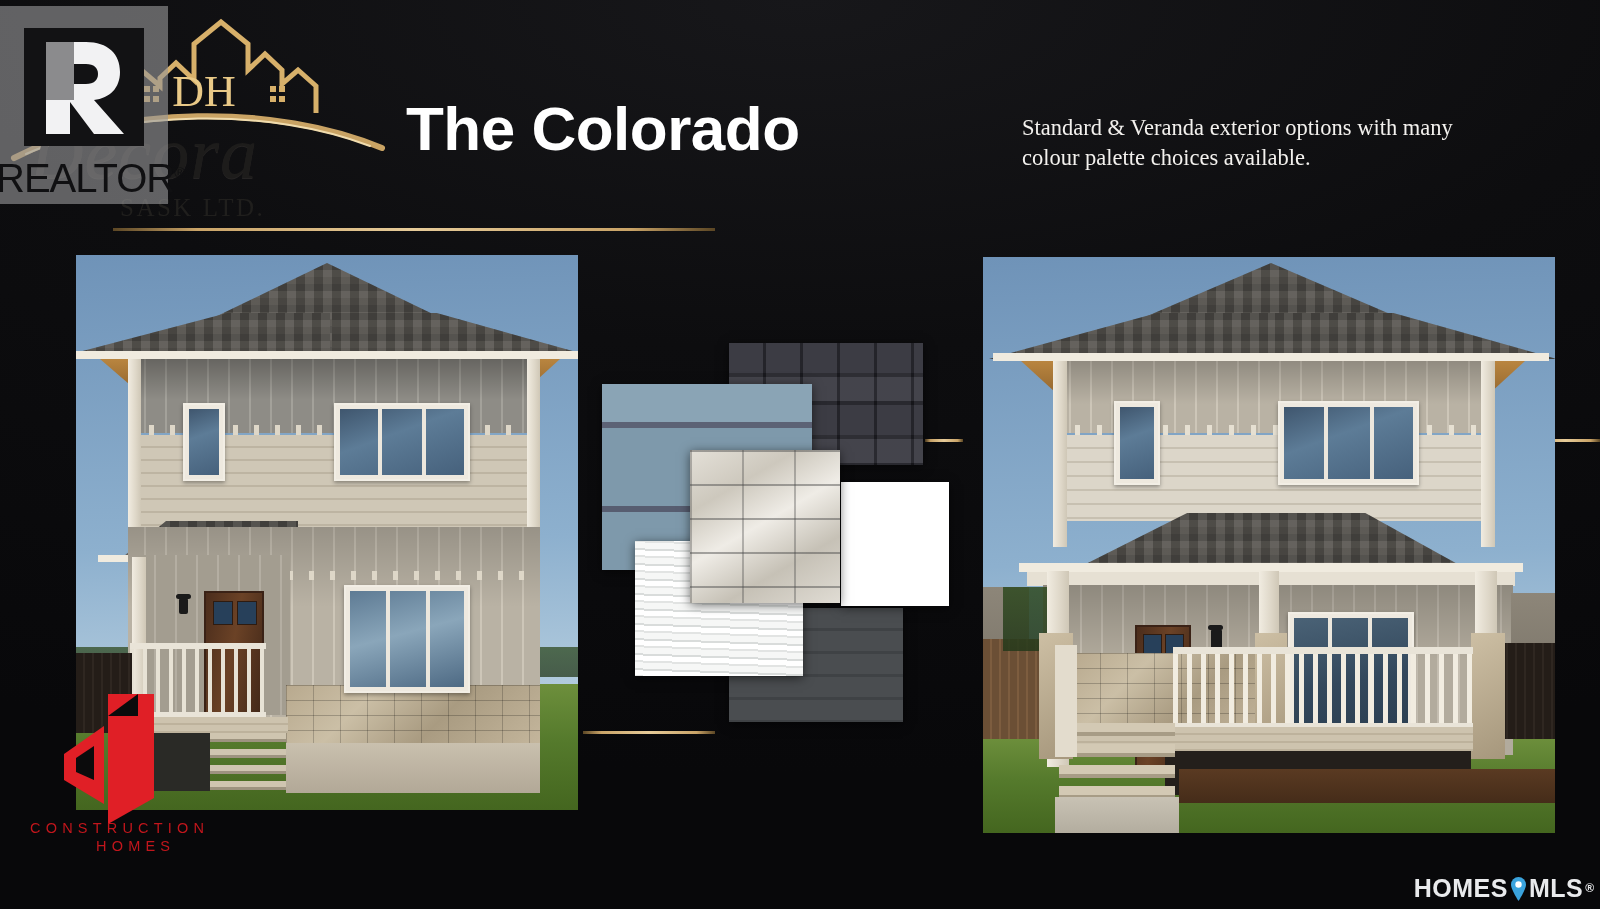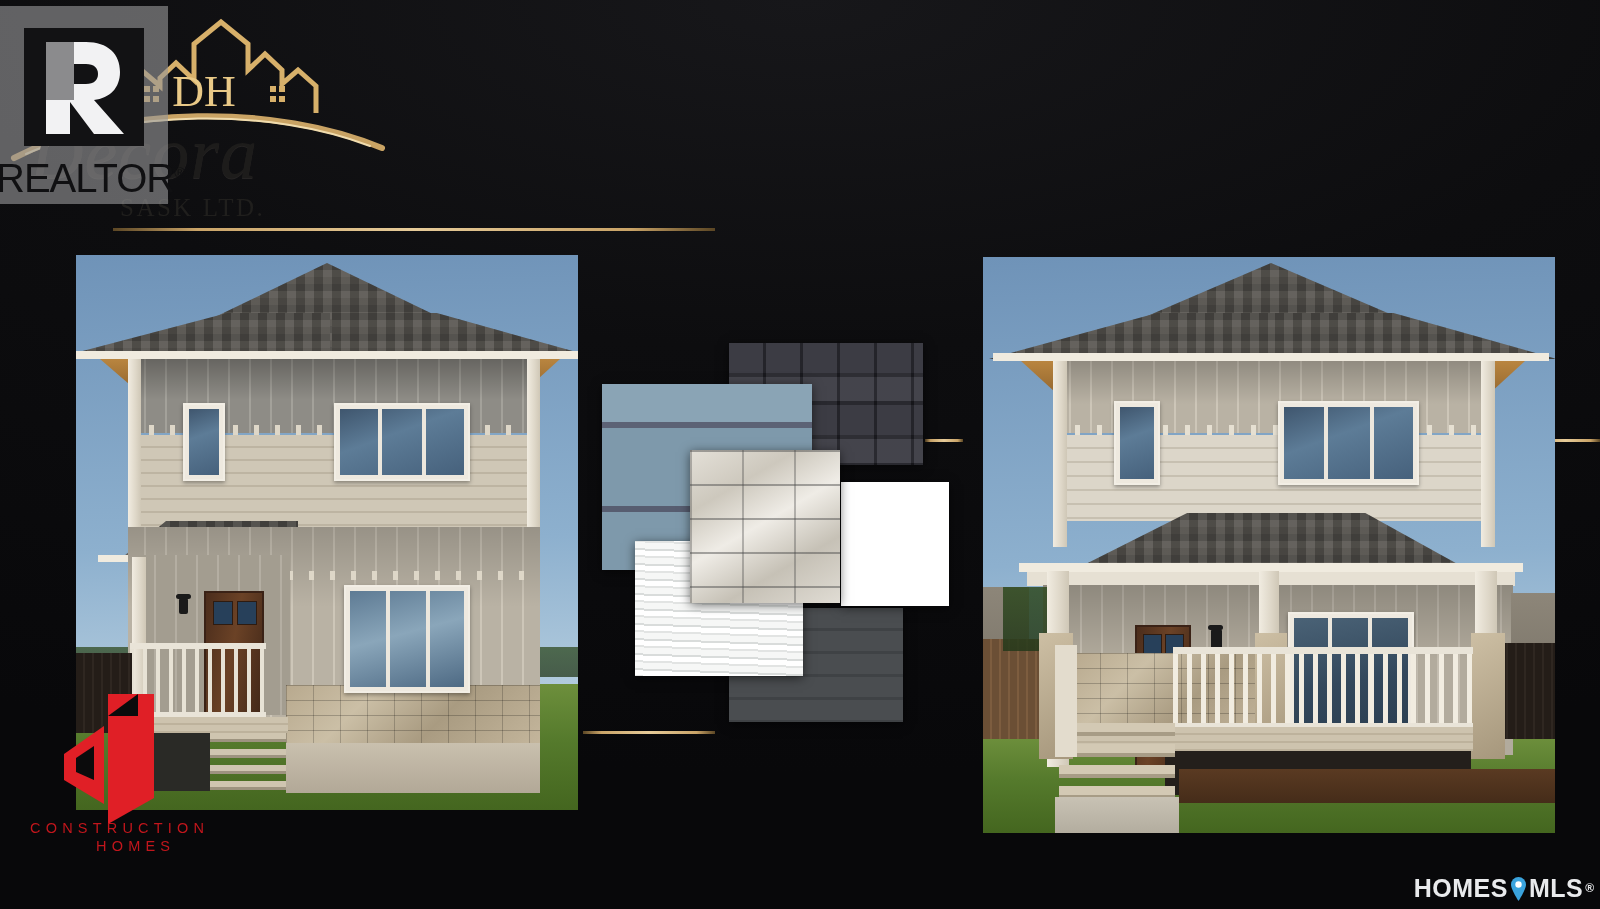--- a/index.html
+++ b/index.html
@@ -179,20 +179,22 @@
       <svg class="realtor-r" viewBox="0 0 120 118">
         <rect x="0" y="0" width="120" height="118" fill="#121214"></rect>
         <path d="M22 14 H62 C84 14 96 26 96 44 C96 60 86 70 70 72 L100 106 H70
                  L46 74 V106 H22 Z M46 36 V56 H62 C70 56 74 52 74 46 C74 40 70 36 62 36 Z" fill="#f2f2f3"></path>
         <rect x="22" y="14" width="28" height="58" fill="#8b8b8d"></rect>
       </svg>
     </div>
     <div class="realtor-text"><span>REALTOR</span><span class="realtor-reg">®</span></div>
   </div>
 
+  <div class="title">The Colorado</div>
+  <div class="subtitle">Standard &amp; Veranda exterior options with many colour palette choices available.</div>
 
   <div class="rule r1"></div>
   <div class="rule r2"></div>
   <div class="rule r3"></div>
   <div class="rule r4"></div>
 
   <div class="photo left">
     <div class="sky"></div>
     <div class="treeline" style="left:0;right:0;top:392px;height:30px;opacity:.75;"></div>
     <div class="grass" style="height:126px;"></div>

